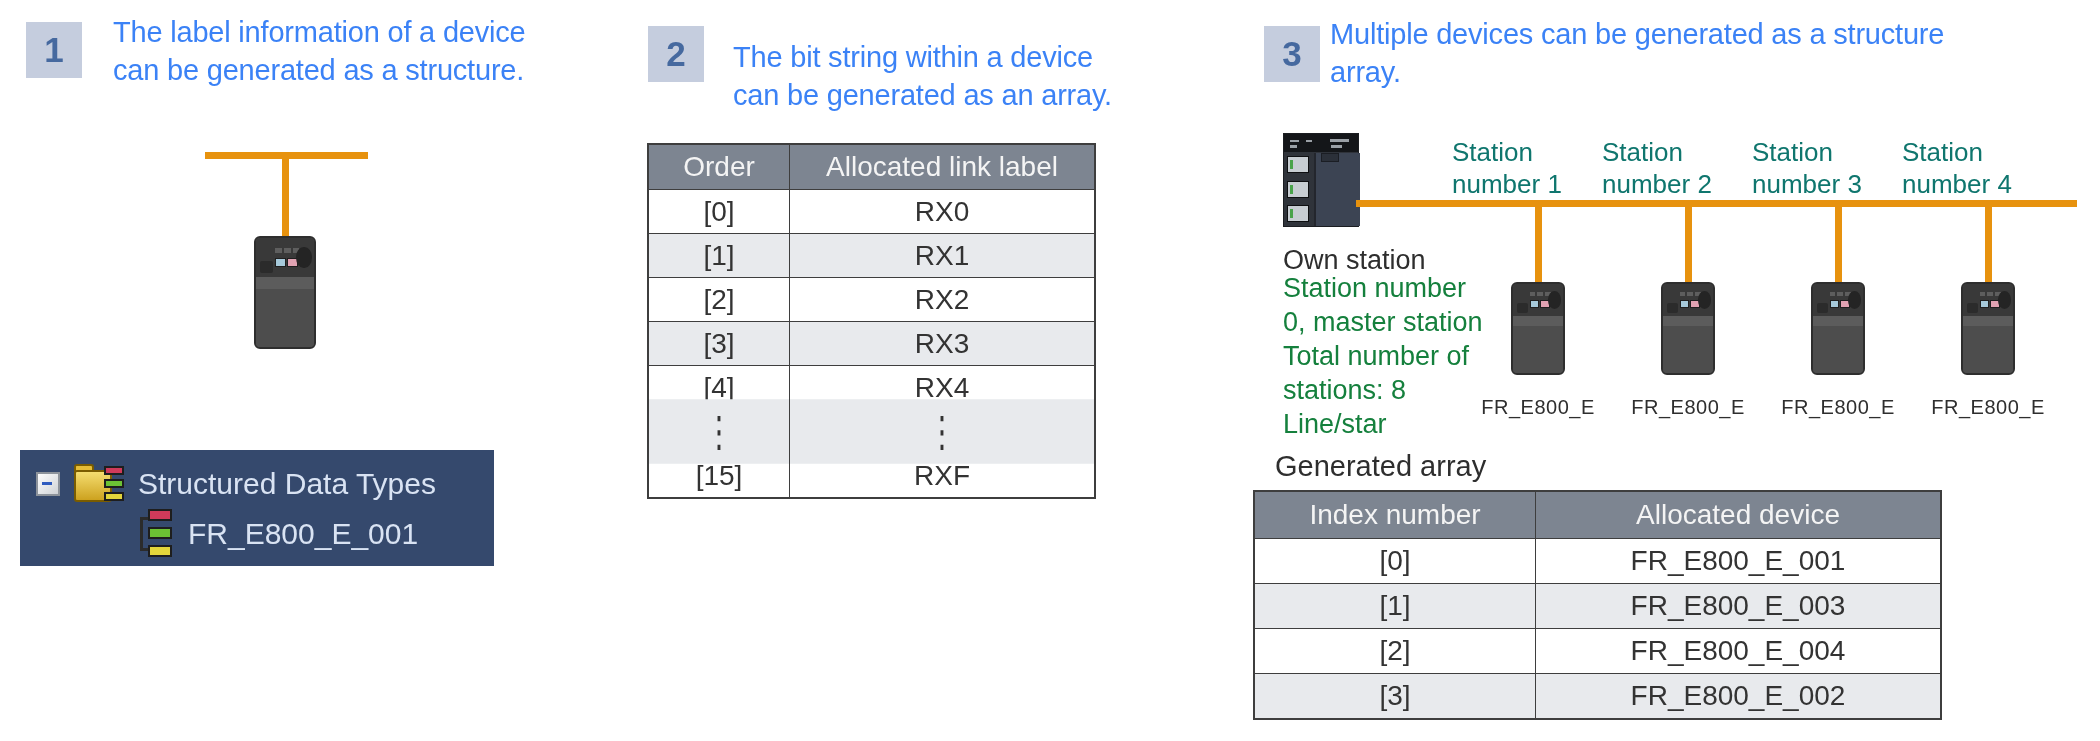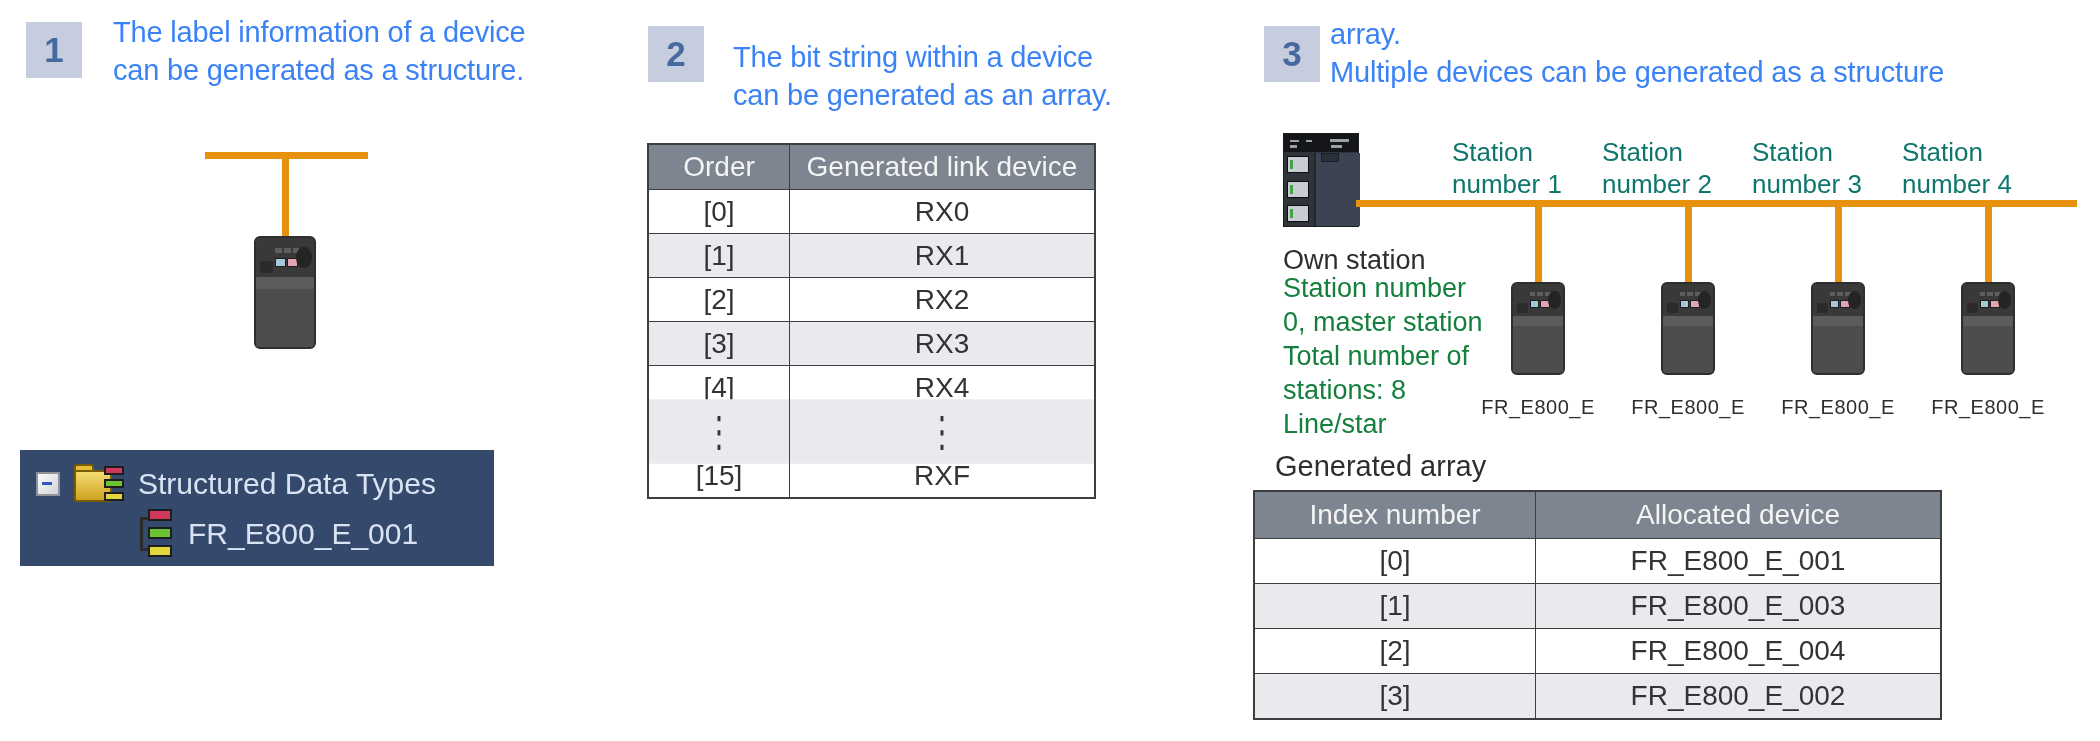--- a/index.html
+++ b/index.html
@@ -136,21 +136,21 @@
   <div class="abs badge" style="left:648px;top:26px;">
     <span>2</span>
   </div>
   <div class="abs desc" style="left:733px;top:15px;width:420px;margin-top:23px;">
     <div>The bit string within a device</div>
     <div>can be generated as an array.</div>
   </div>
 
   <div class="abs dtable" style="left:647px;top:143px;width:445px;grid-template-columns:140px 1fr;grid-template-rows:44px repeat(7,43px);">
     <div class="cell head">Order</div>
-    <div class="cell head">Generated link device</div>
+    <div class="cell head">Allocated link label</div>
 
     <div class="cell">[0]</div>
     <div class="cell">RX0</div>
     <div class="cell alt">[1]</div>
     <div class="cell alt">RX1</div>
     <div class="cell">[2]</div>
     <div class="cell">RX2</div>
     <div class="cell alt">[3]</div>
     <div class="cell alt">RX3</div>
     <div class="cell">[4]</div>
@@ -158,22 +158,22 @@
     <div class="cell alt dots">⋮</div>
     <div class="cell alt dots">⋮</div>
     <div class="cell">[15]</div>
     <div class="cell">RXF</div>
   </div>
 
   <div class="abs badge" style="left:1264px;top:26px;">
     <span>3</span>
   </div>
   <div class="abs desc" style="left:1330px;top:15px;width:720px;">
+    <div>Multiple devices can be generated as a structure</div>
     <div>array.</div>
-    <div>Multiple devices can be generated as a structure</div>
   </div>
 
   <div class="plc" style="left:1283px;top:133px;width:76px;height:94px;">
     <div class="plc-top"></div>
     <span class="plc-mark" style="left:8%;top:6%;width:12%;height:3%;"></span>
     <span class="plc-mark" style="left:30%;top:6%;width:8%;height:3%;"></span>
     <span class="plc-mark" style="left:62%;top:5%;width:26%;height:4%;"></span>
     <span class="plc-mark" style="left:8%;top:12%;width:10%;height:3%;"></span>
     <span class="plc-mark" style="left:64%;top:12%;width:14%;height:3%;"></span>
     <div class="plc-ports">

